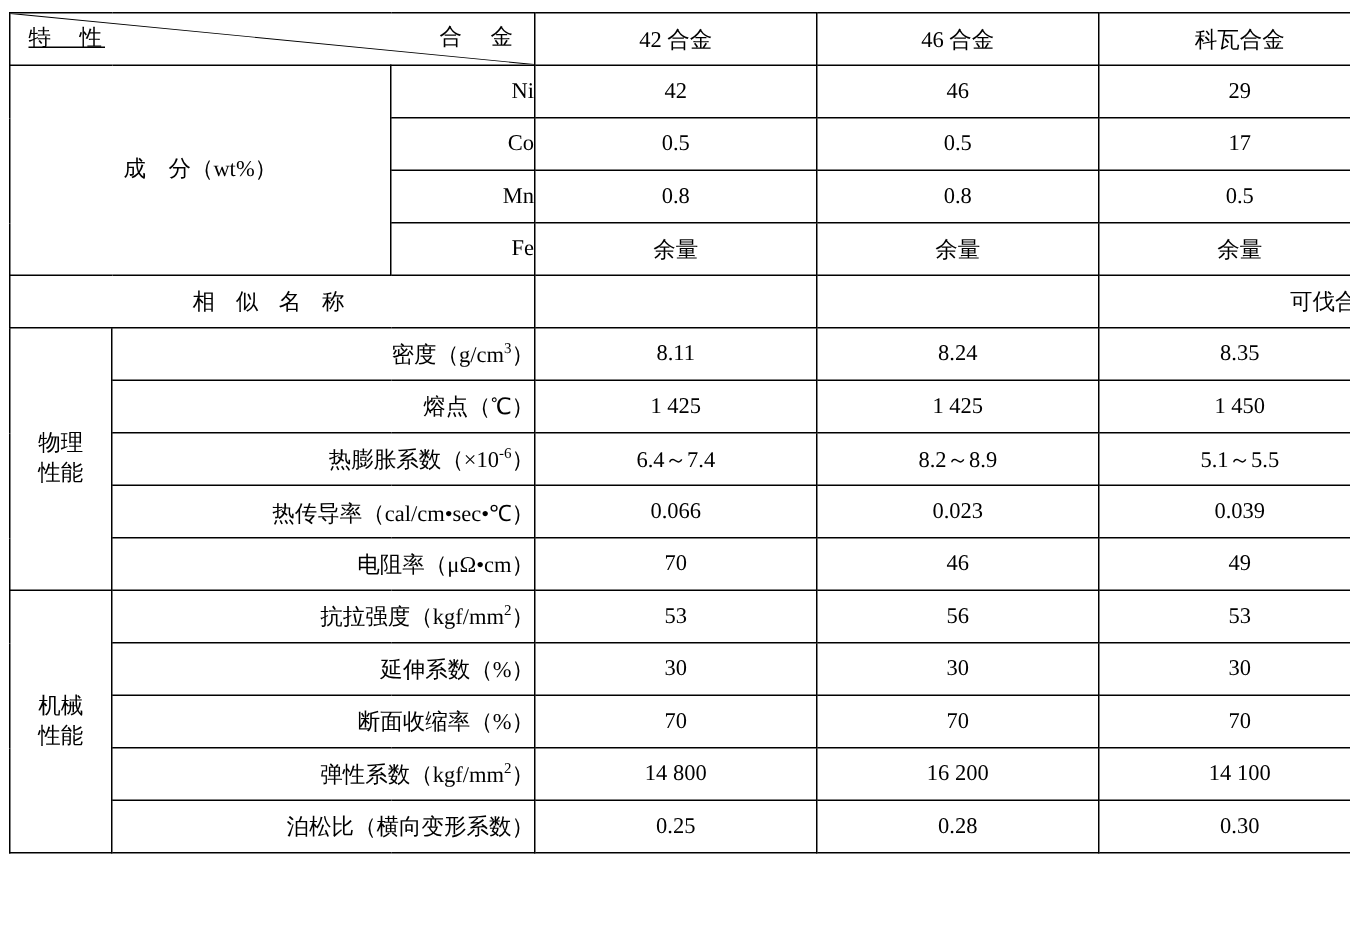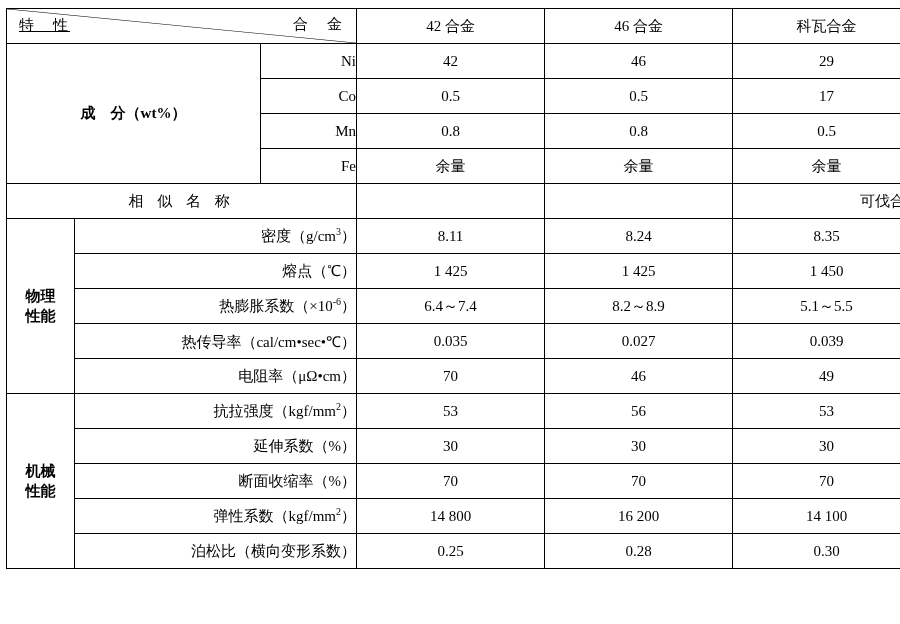--- a/index.html
+++ b/index.html
@@ -42,21 +42,20 @@
     padding-left: 9px;
     text-align: center;
   }
   .rowlabel {
     padding-left: 16px;
     text-align: right;
   }
   .vlabel {
     text-align: center;
     line-height: 1.35;
-    font-weight: bold;
   }
   .sub-name {
     padding-left: 12px;
     text-align: right;
     margin-left: 48px;
   }
 
   
   .hdr-diag {
     position: relative;
@@ -177,22 +176,22 @@
         <td class="val">1 450</td>
       </tr>
       <tr>
         <td class="rowlabel" colspan="2"><span>热膨胀系数（×10<sup>-6</sup>）</span></td>
         <td class="val">6.4～7.4</td>
         <td class="val">8.2～8.9</td>
         <td class="val">5.1～5.5</td>
       </tr>
       <tr>
         <td class="rowlabel" colspan="2"><span>热传导率（cal/cm•sec•℃）</span></td>
-        <td class="val">0.035</td>
-        <td class="val">0.027</td>
+        <td class="val">0.066</td>
+        <td class="val">0.023</td>
         <td class="val">0.039</td>
       </tr>
       <tr>
         <td class="rowlabel" colspan="2"><span>电阻率（μΩ•cm）</span></td>
         <td class="val">70</td>
         <td class="val">46</td>
         <td class="val">49</td>
       </tr>
 
       <tr>

